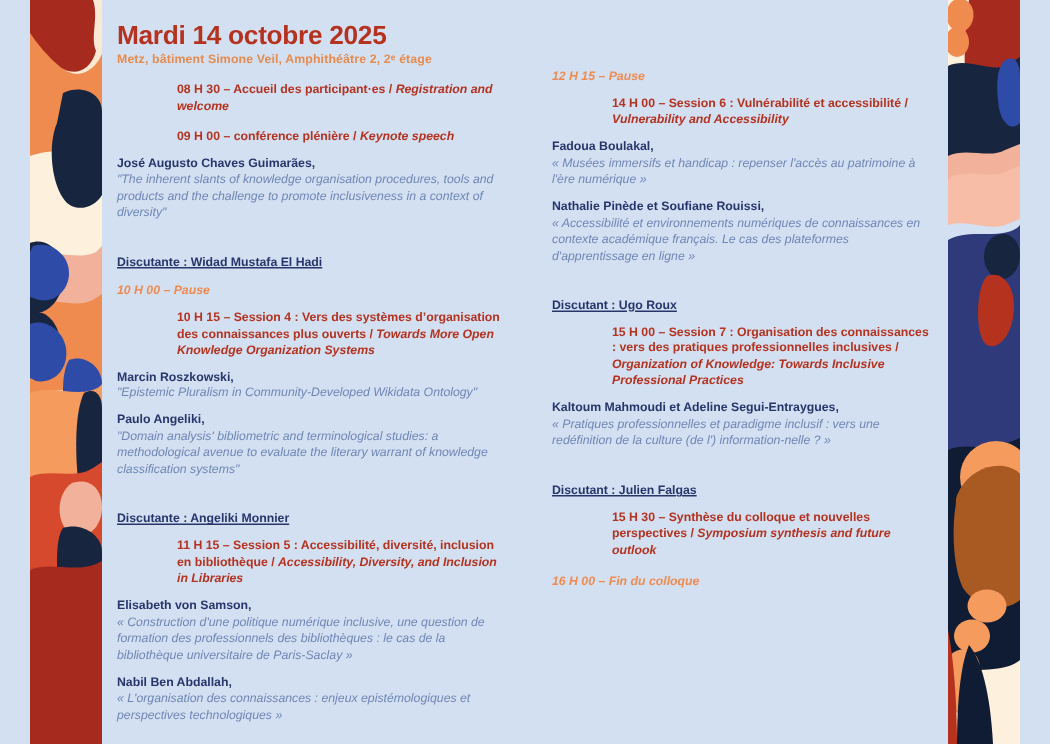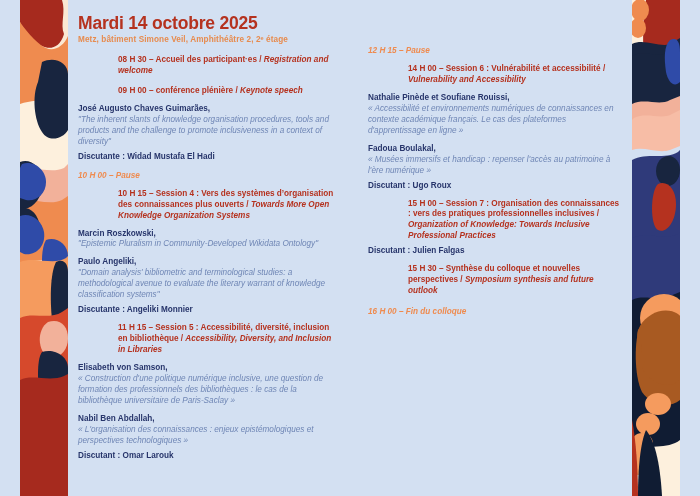--- a/index.html
+++ b/index.html
@@ -71,24 +71,25 @@
   }
   .speaker .name { font-weight:bold; display:block; color:#27356b; }
   .speaker .paper {
     display:block;
     font-style:italic;
     color:#6f86b5;
     line-height:1.34;
   }
 
   .discussant {
-    margin-top:4px;
+    margin-top:22px;
     font-size:8.2px;
     font-weight:bold;
     color:#27356b;
+    text-decoration:underline;
   }
 </style>
 </head>
 <body>
 
 <div class="strip" id="strip-left">
   <svg width="48" height="496" viewBox="0 0 48 496" xmlns="http://www.w3.org/2000/svg">
     <rect x="0" y="0" width="48" height="496" fill="#fbe8d2"></rect>
 
     <path d="M0 0 H42 C46 12 40 24 44 34 C40 48 30 50 22 46 C10 44 2 32 0 22 Z" fill="#a62a1e"></path>
@@ -213,30 +214,34 @@
         </div>
         <div class="discussant">Discutant : Omar Larouk</div>
       </div>
   </div>
 
   <div class="col right">
     <div id="right-items">
         <div class="pause">12 H 15 – Pause</div>
         <div class="slot block"><span>14 H 00 – Session 6 : Vulnérabilité et accessibilité / </span><span class="en">Vulnerability and Accessibility</span></div>
         <div class="speaker">
+          <span class="name">Fadoua Boulakal,</span>
+          <span class="paper">« Musées immersifs et handicap : repenser l'accès au patrimoine à l'ère numérique »</span>
+        </div>
+        <div class="speaker">
           <span class="name">Nathalie Pinède et Soufiane Rouissi,</span>
           <span class="paper">« Accessibilité et environnements numériques de connaissances en contexte académique français. Le cas des plateformes d'apprentissage en ligne »</span>
-        </div>
-        <div class="speaker">
-          <span class="name">Fadoua Boulakal,</span>
-          <span class="paper">« Musées immersifs et handicap : repenser l'accès au patrimoine à l'ère numérique »</span>
         </div>
         <div class="discussant">Discutant : Ugo Roux</div>
         <div class="slot block"><span>15 H 00 – Session 7 : Organisation des connaissances : vers des pratiques professionnelles inclusives
 / </span><span class="en">Organization of Knowledge: Towards Inclusive Professional Practices</span></div>
+        <div class="speaker">
+          <span class="name">Kaltoum Mahmoudi et Adeline Segui-Entraygues,</span>
+          <span class="paper">« Pratiques professionnelles et paradigme inclusif : vers une redéfinition de la culture (de l') information-nelle ? »</span>
+        </div>
         <div class="discussant">Discutant : Julien Falgas</div>
         <div class="slot block"><span>15 H 30 – Synthèse du colloque et nouvelles perspectives
 / </span><span class="en">Symposium synthesis and future outlook</span></div>
         <div class="pause">16 H 00 – Fin du colloque</div>
       </div>
   </div>
 
 </div>
 
 </body></html>

